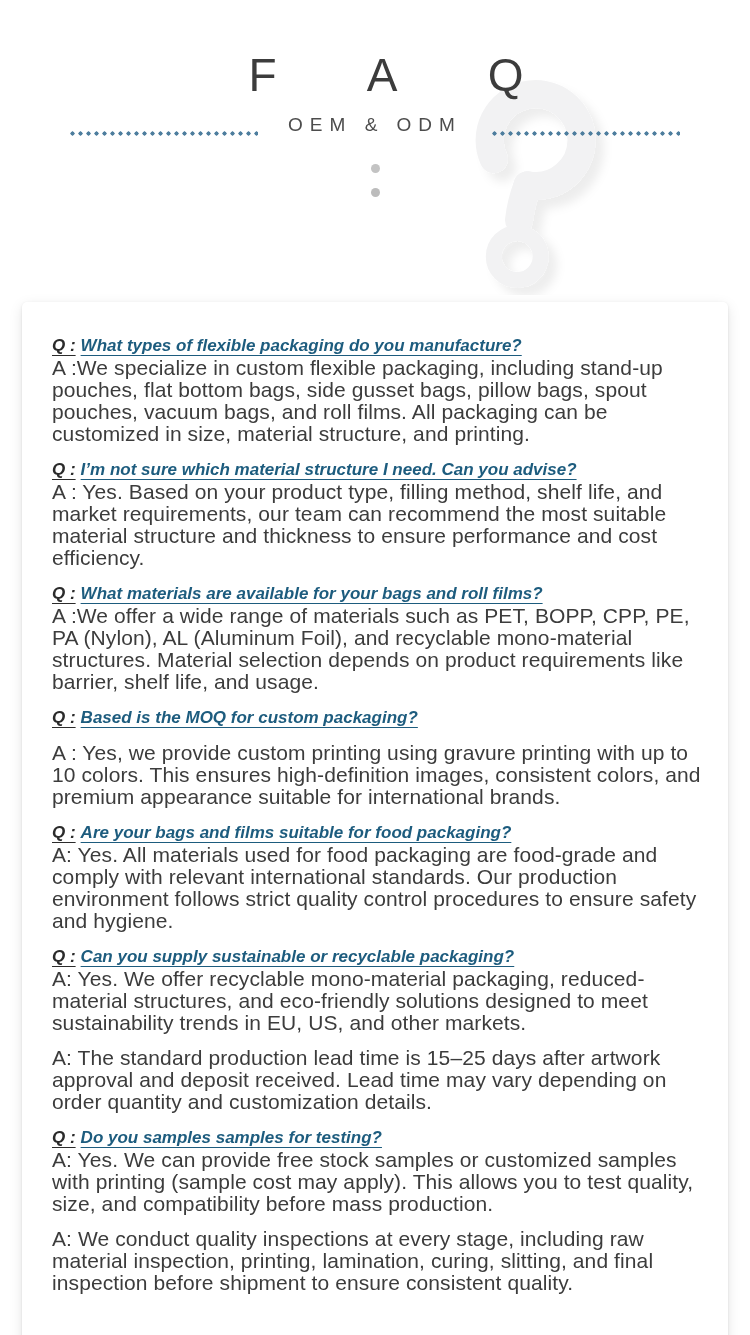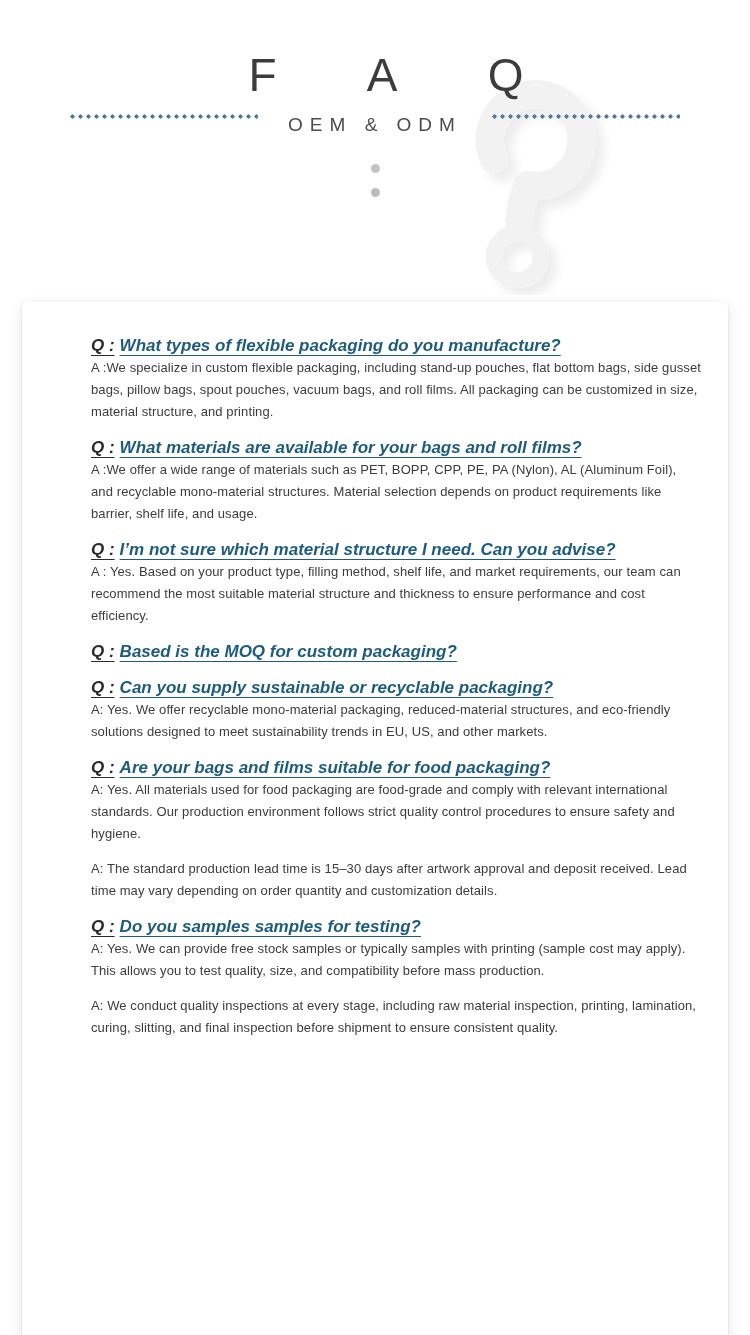--- a/index.html
+++ b/index.html
@@ -34,21 +34,21 @@
     letter-spacing: 40px;
     padding-left: 62px; 
     margin-top: 52px;
     line-height: 1.0;
   }
   .subtitle-row {
     position: relative;
     z-index: 1;
     margin-top: 16px;
     display: flex;
-    align-items: flex-start;
+    align-items: flex-end;
     justify-content: center;
     gap: 30px;
   }
   .dotline {
     height: 5px;
     width: 188px;
     background-image: radial-gradient(circle at 2.5px 2.5px, #4e7e9e 1.9px, rgba(78,126,158,0) 2.3px);
     background-size: 8px 5px;
     background-repeat: repeat-x;
   }
@@ -82,40 +82,40 @@
     width: 706px;
     margin: 0 auto;
     margin-top: 0px;
     min-height: 1046px;
     background: #ffffff;
     border-radius: 5px;
     box-shadow: 0 1px 3px rgba(0,0,0,0.10), 0 4px 14px rgba(0,0,0,0.10);
     padding: 32px 26px 40px 30px;
   }
 
-  .qa-block { margin-bottom: 13px; margin-left: 39px; }
+  .qa-block { margin-bottom: 13px; }
   .qa-heading {
     font-size: 17px;
     font-weight: bold;
     font-style: italic;
     line-height: 23px;
   }
   .q-prefix {
     color: #2b2b2b;
     text-decoration: underline;
     text-underline-offset: 4px;
     margin-right: 5px;
   }
   .q-text {
     color: #1d5c7e;
     text-decoration: underline;
     text-underline-offset: 4px;
   }
   .a-text {
-    font-size: 13px;
+    font-size: 21px;
     color: #3c3c3c;
     line-height: 22px;
     letter-spacing: 0.1px;
   }
 </style>
 </head>
 <body>
 
 <div class="header">
   <div class="qmark-wrap">
@@ -148,64 +148,65 @@
   <div id="faq-list">
   <div class="qa-block">
     <div class="qa-heading">
       <span class="q-prefix">Q :</span><span class="q-text">What types of flexible packaging do you manufacture?</span>
     </div>
     <div class="a-text">A :We specialize in custom flexible packaging, including stand-up pouches, flat bottom bags, side gusset bags, pillow bags, spout pouches, vacuum bags, and roll films. All packaging can be customized in size, material structure, and printing.</div>
   </div>
 
   <div class="qa-block">
     <div class="qa-heading">
+      <span class="q-prefix">Q :</span><span class="q-text">I’m not sure which material structure I need. Can you advise?</span>
+    </div>
+    <div class="a-text">A : Yes. Based on your product type, filling method, shelf life, and market requirements, our team can recommend the most suitable material structure and thickness to ensure performance and cost efficiency.</div>
+  </div>
+
+  <div class="qa-block">
+    <div class="qa-heading">
       <span class="q-prefix">Q :</span><span class="q-text">What materials are available for your bags and roll films?</span>
     </div>
     <div class="a-text">A :We offer a wide range of materials such as PET, BOPP, CPP, PE, PA (Nylon), AL (Aluminum Foil), and recyclable mono-material structures. Material selection depends on product requirements like barrier, shelf life, and usage.</div>
   </div>
 
   <div class="qa-block">
     <div class="qa-heading">
-      <span class="q-prefix">Q :</span><span class="q-text">I’m not sure which material structure I need. Can you advise?</span>
-    </div>
-    <div class="a-text">A : Yes. Based on your product type, filling method, shelf life, and market requirements, our team can recommend the most suitable material structure and thickness to ensure performance and cost efficiency.</div>
-  </div>
-
-  <div class="qa-block">
-    <div class="qa-heading">
       <span class="q-prefix">Q :</span><span class="q-text">Based is the MOQ for custom packaging?</span>
     </div>
   </div>
 
   <div class="qa-block">
+    <div class="a-text">A : Yes, we provide custom printing using gravure printing with up to 10 colors. This ensures high-definition images, consistent colors, and premium appearance suitable for international brands.</div>
+  </div>
+
+  <div class="qa-block">
+    <div class="qa-heading">
+      <span class="q-prefix">Q :</span><span class="q-text">Are your bags and films suitable for food packaging?</span>
+    </div>
+    <div class="a-text">A: Yes. All materials used for food packaging are food-grade and comply with relevant international standards. Our production environment follows strict quality control procedures to ensure safety and hygiene.</div>
   </div>
 
   <div class="qa-block">
     <div class="qa-heading">
       <span class="q-prefix">Q :</span><span class="q-text">Can you supply sustainable or recyclable packaging?</span>
     </div>
     <div class="a-text">A: Yes. We offer recyclable mono-material packaging, reduced-material structures, and eco-friendly solutions designed to meet sustainability trends in EU, US, and other markets.</div>
   </div>
 
   <div class="qa-block">
-    <div class="qa-heading">
-      <span class="q-prefix">Q :</span><span class="q-text">Are your bags and films suitable for food packaging?</span>
-    </div>
-    <div class="a-text">A: Yes. All materials used for food packaging are food-grade and comply with relevant international standards. Our production environment follows strict quality control procedures to ensure safety and hygiene.</div>
-  </div>
-
-  <div class="qa-block">
-    <div class="a-text">A: The standard production lead time is 15–30 days after artwork approval and deposit received. Lead time may vary depending on order quantity and customization details.</div>
+    <div class="a-text">A: The standard production lead time is 15–25 days after artwork approval and deposit received. Lead time may vary depending on order quantity and customization details.</div>
   </div>
 
   <div class="qa-block">
     <div class="qa-heading">
       <span class="q-prefix">Q :</span><span class="q-text">Do you samples samples for testing?</span>
     </div>
-    <div class="a-text">A: Yes. We can provide free stock samples or typically samples with printing (sample cost may apply). This allows you to test quality, size, and compatibility before mass production.</div>
+    <div class="a-text">A: Yes. We can provide free stock samples or customized samples with printing (sample cost may apply). This allows you to test quality, size, and compatibility before mass production.</div>
   </div>
 
   <div class="qa-block">
     <div class="a-text">A: We conduct quality inspections at every stage, including raw material inspection, printing, lamination, curing, slitting, and final inspection before shipment to ensure consistent quality.</div>
   </div>
 </div>
 
 </div>
 
 </body></html>

